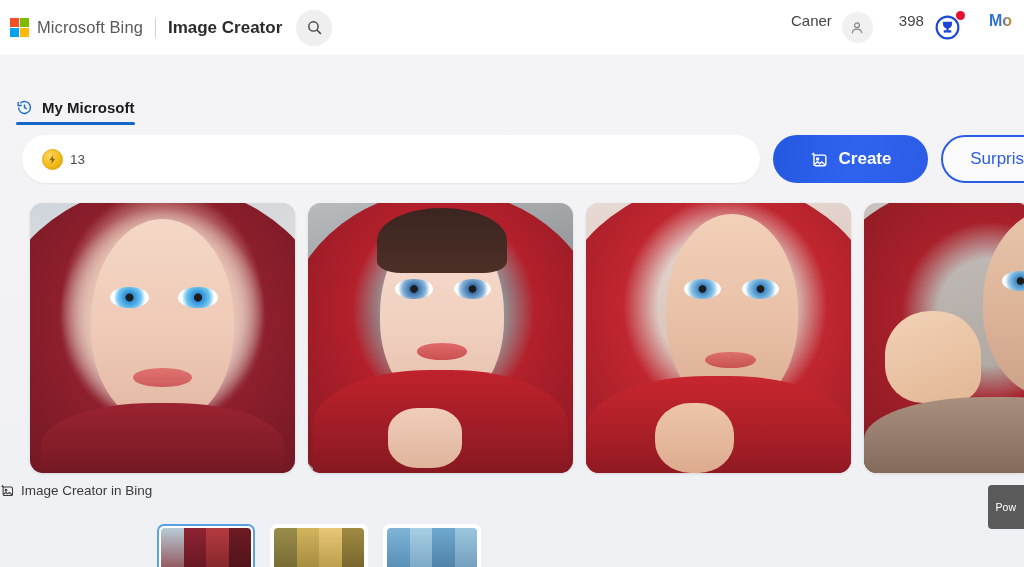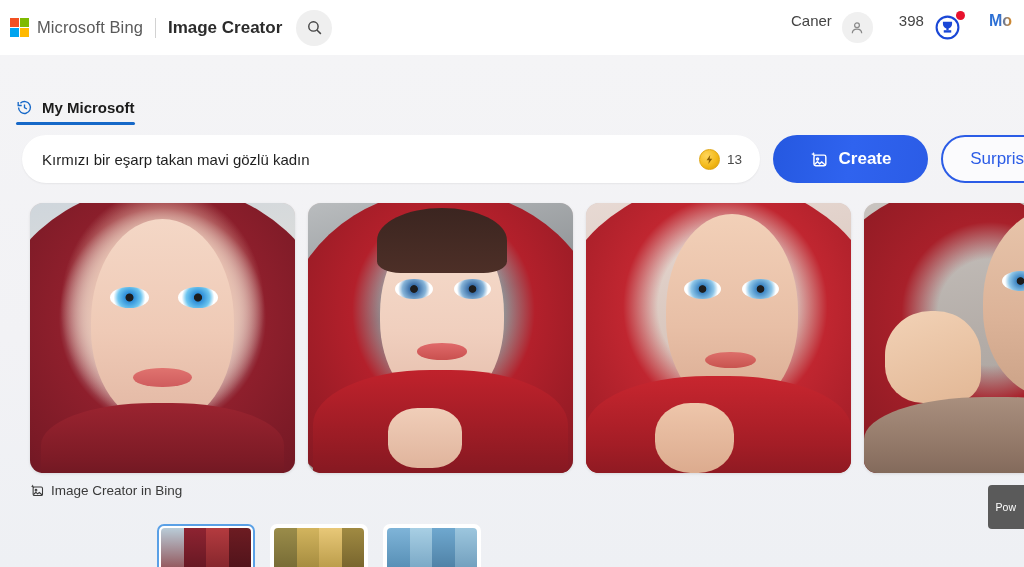--- a/index.html
+++ b/index.html
@@ -157,21 +157,21 @@
   }
   .hood {
     position: absolute; border-radius: 50% 50% 30% 30%;
   }
   .scarf-lower { position: absolute; border-radius: 46% 46% 12% 12%; }
   .eye { position: absolute; border-radius: 50%; }
   .lip { position: absolute; border-radius: 50%; }
 
   .caption {
     display: flex; align-items: center; gap: 6px;
-    padding-left: 30px; margin-top: 10px;
+    margin-top: 10px;
   }
   .caption-text { font-size: 13.5px; color: #3a3a3a; white-space: nowrap; }
 
   .powered {
     position: absolute; right: 0px; top: 430px;
     background: #5a5a5a; color: #fff;
     font-size: 10.5px; padding: 16px 8px; border-radius: 4px 0 0 4px;
     white-space: nowrap; overflow: hidden; max-width: 58px;
   }
 
@@ -251,21 +251,20 @@
         <polyline points="3.1,4.2 3.1,9.2 8.1,9.2"></polyline>
         <polyline points="12,7.6 12,12.3 15.4,14.1"></polyline>
       </svg>
       <span class="tab-label">My Microsoft</span>
     </div>
   </div>
 
   <div class="promptbar">
 
     <div class="prompt-input">
-      <input class="prompt-text" type="text" value="Kırmızı bir eşarp takan mavi gözlü kadın" style="">
       <span class="boost">
         <span class="coin">
           <svg width="11" height="11" viewBox="0 0 24 24">
             <path d="M13.6 2.2L5.6 13.4h5.3l-1.4 8.4 8.4-11.6h-5.5z" fill="#8a5f05"></path>
           </svg>
         </span>
         <span class="boost-count">13</span>
       </span>
     </div>
 

